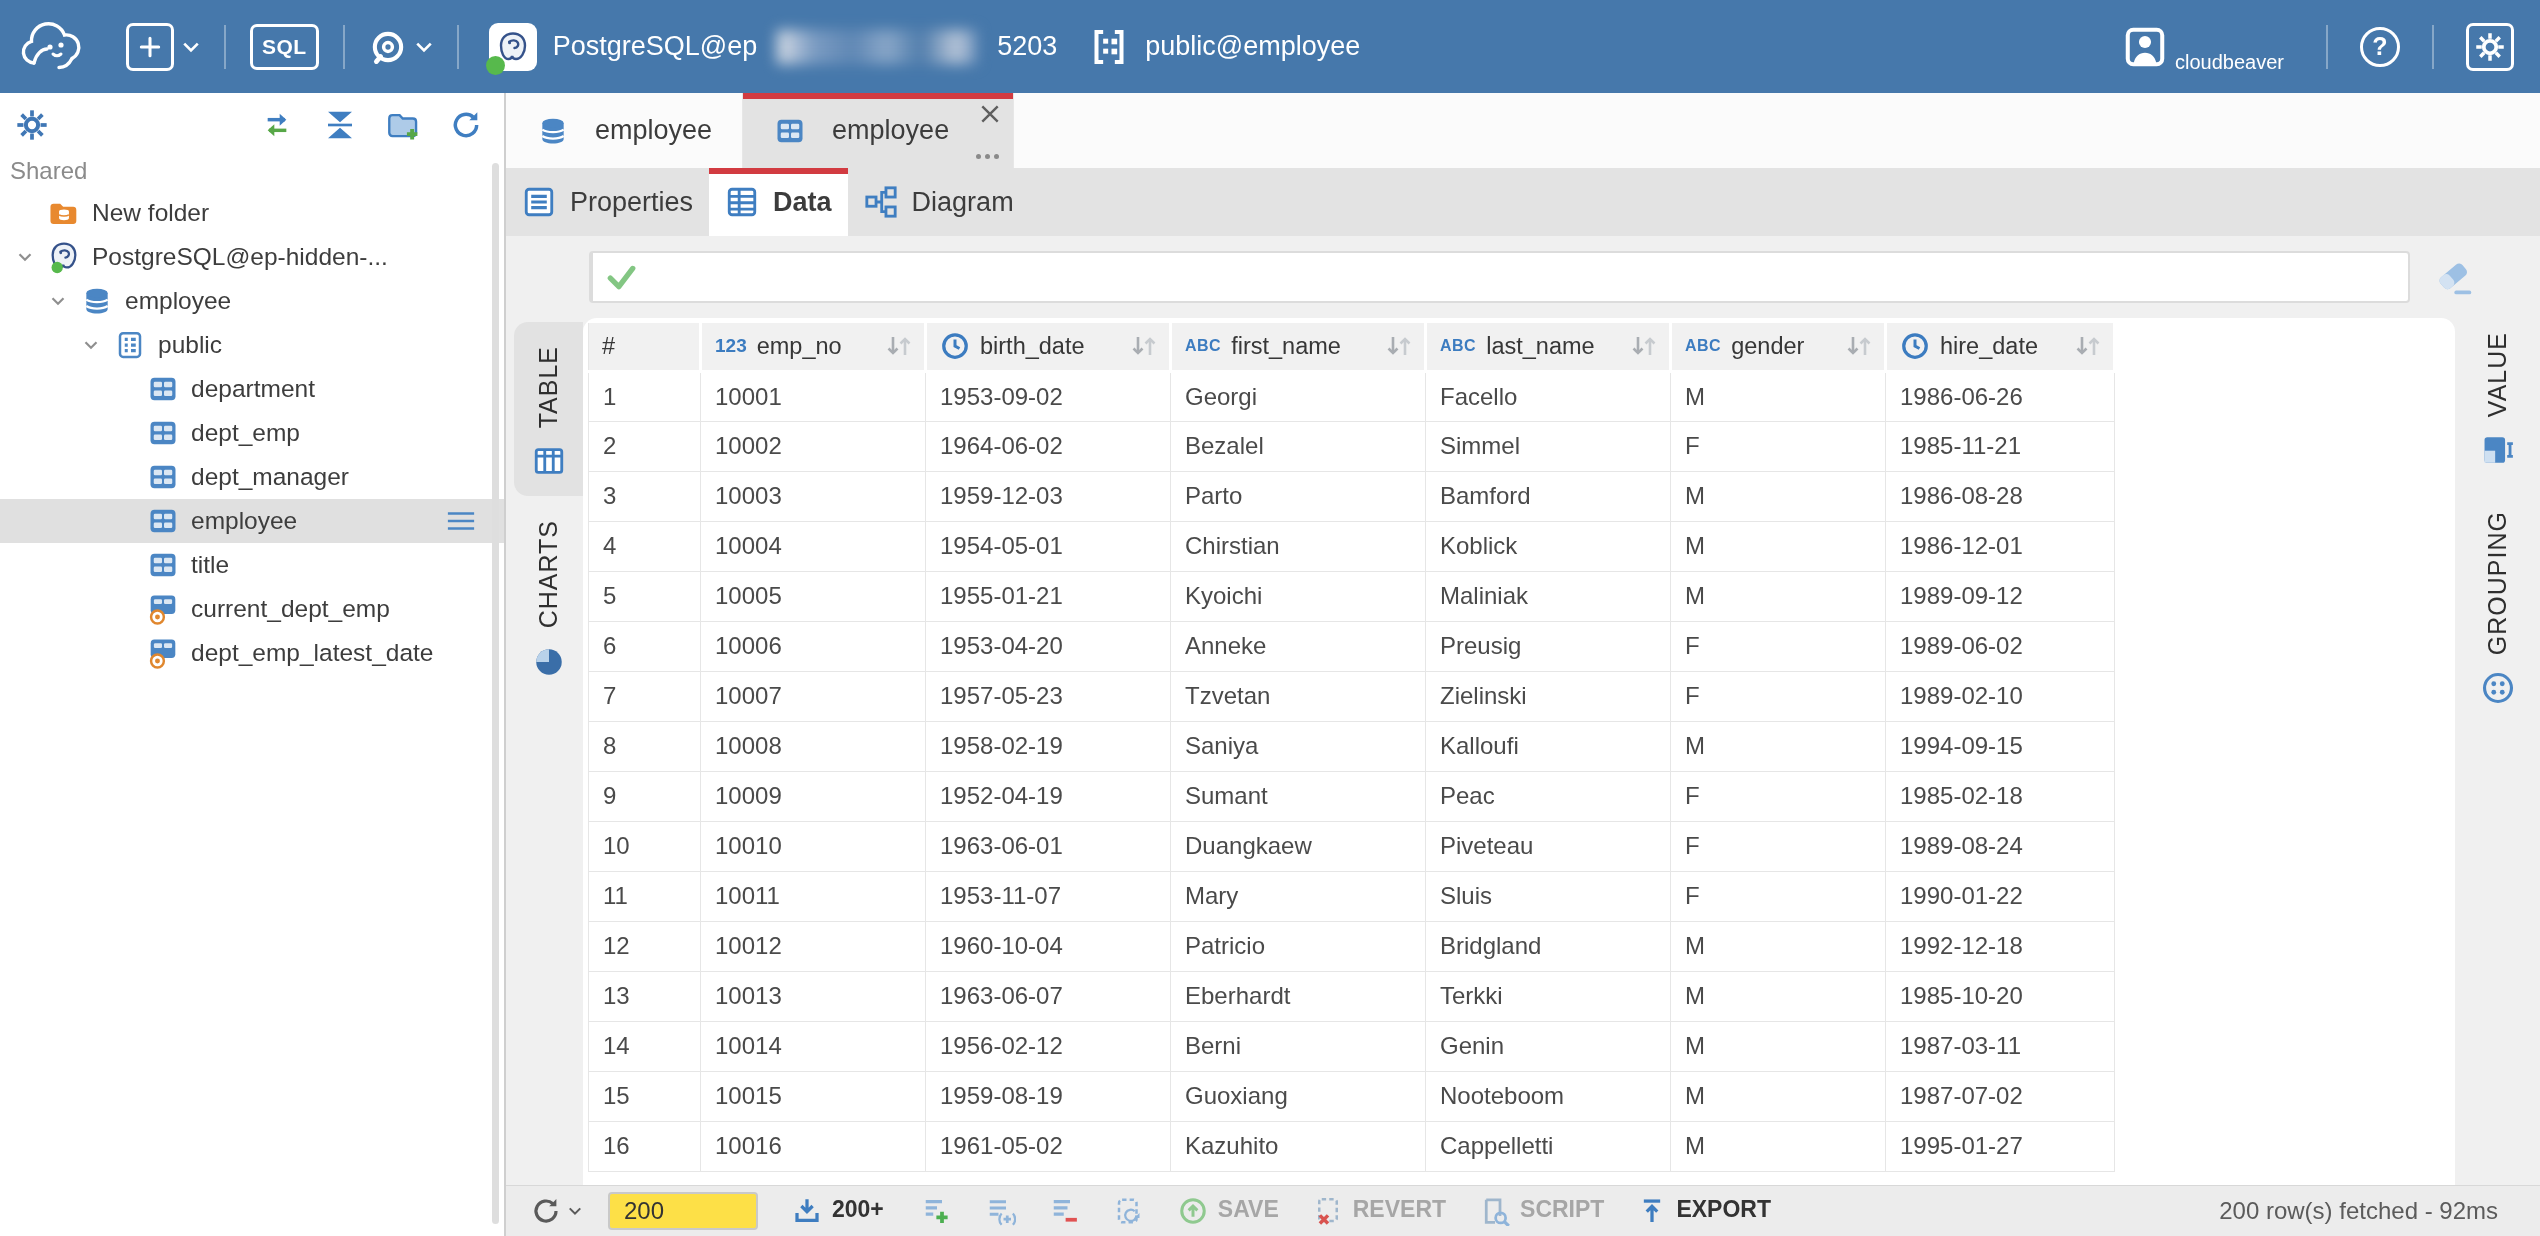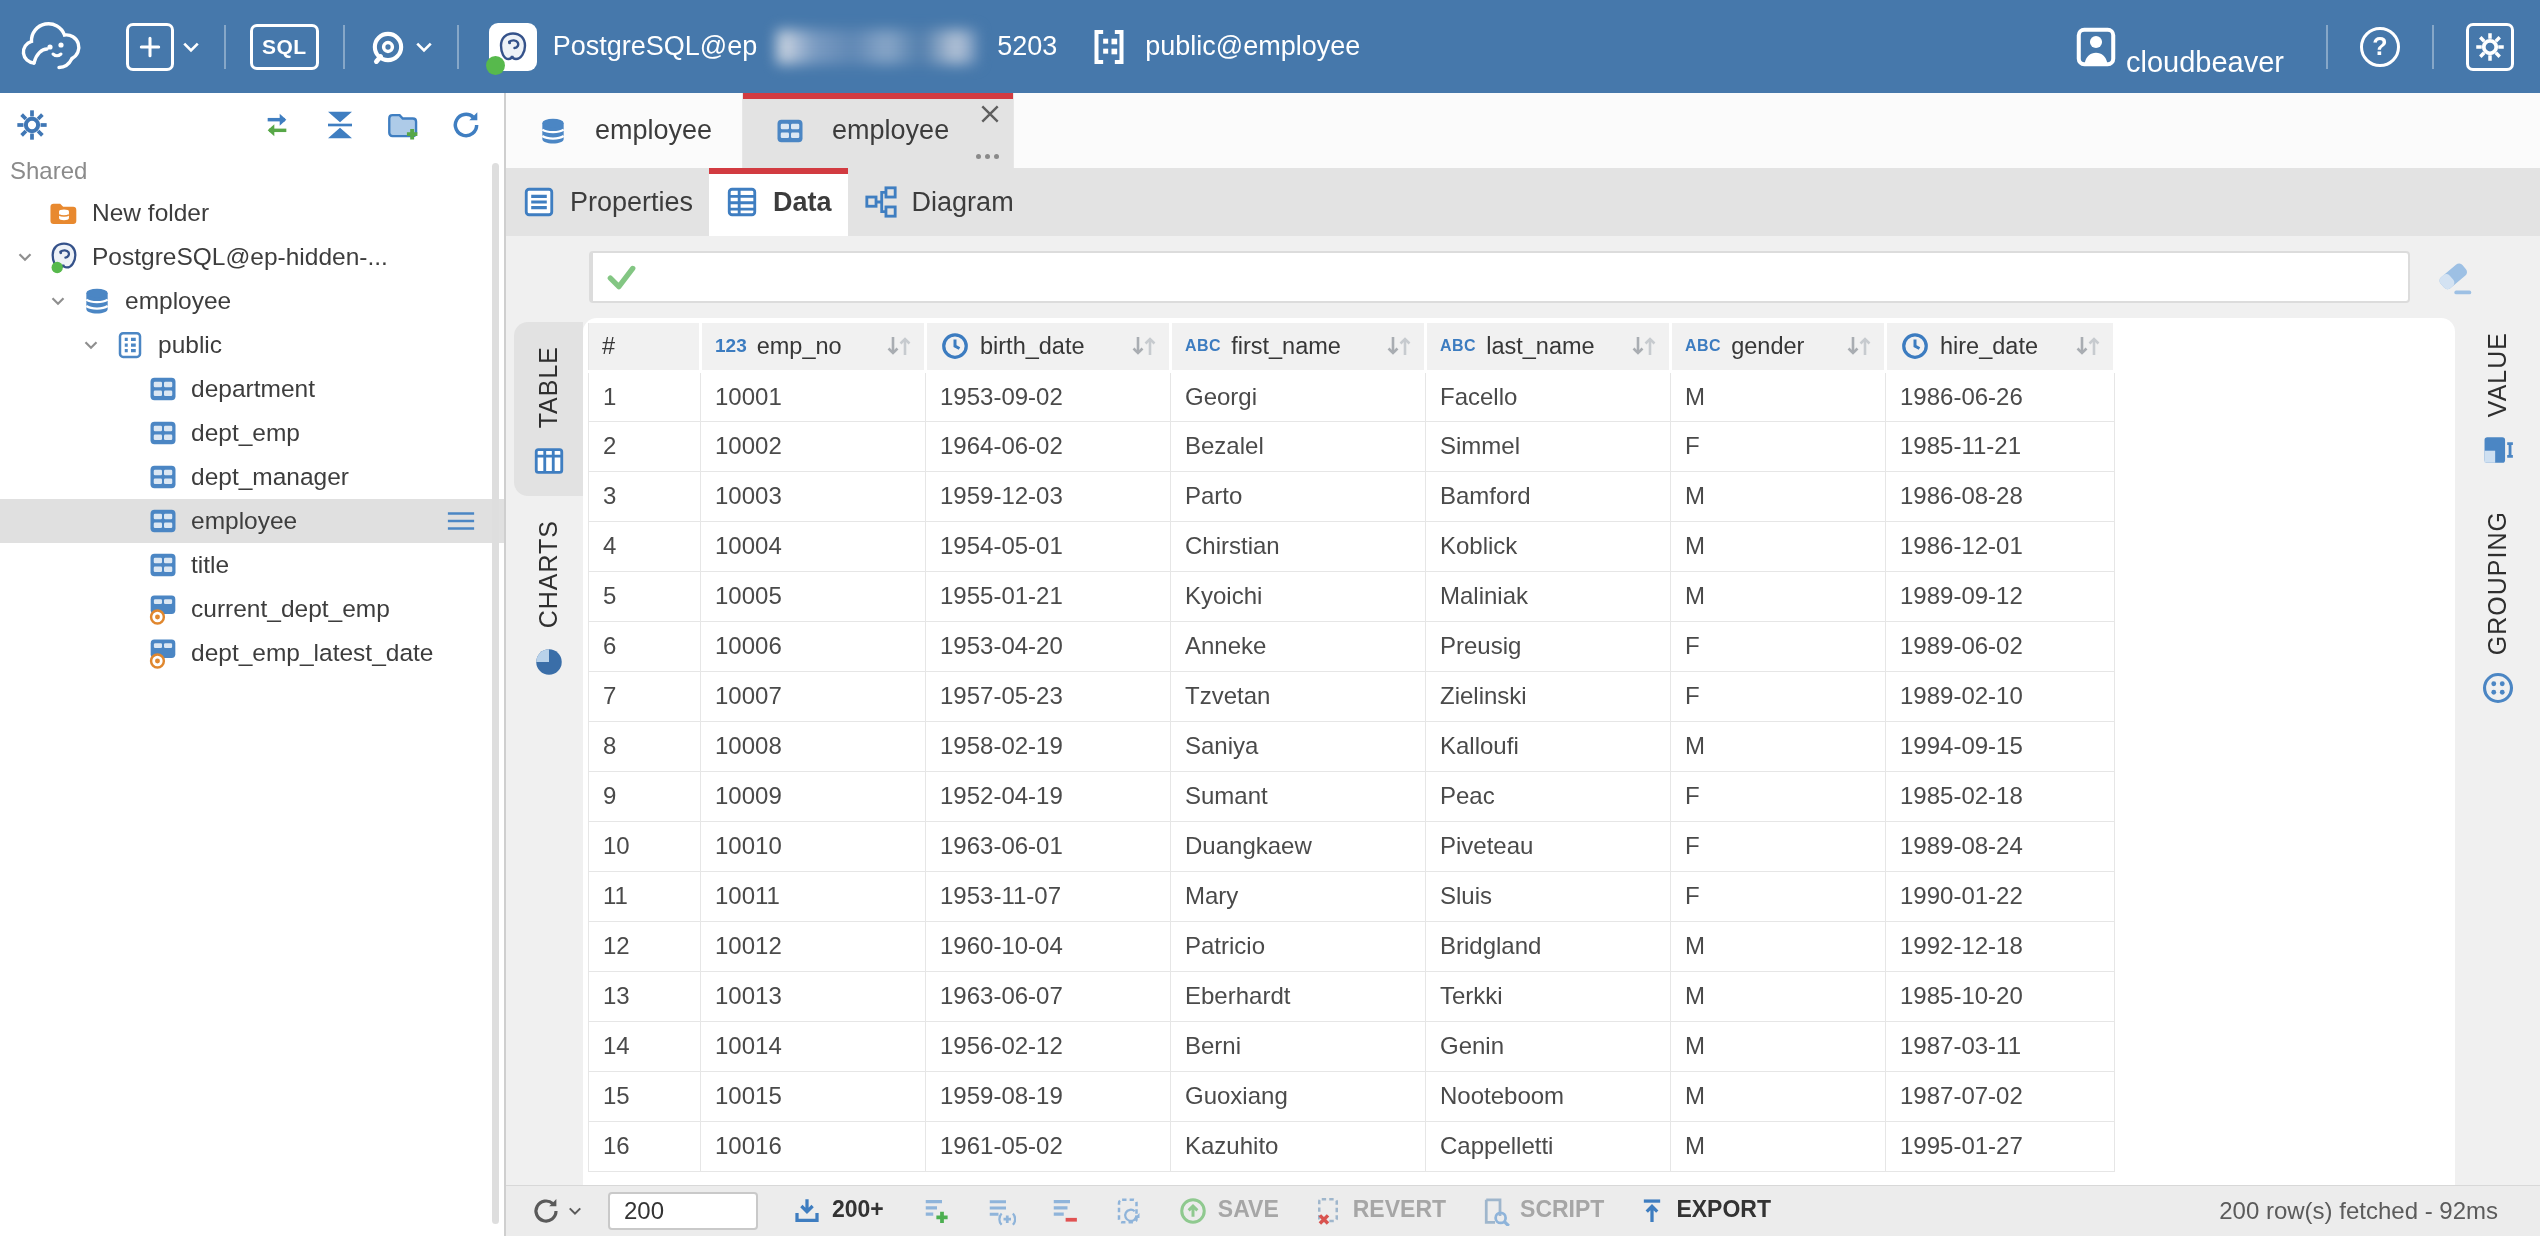--- a/index.html
+++ b/index.html
@@ -14,21 +14,21 @@
   .tb-box { width:48px; height:48px; border:3px solid #fff; border-radius:7px; display:flex; align-items:center; justify-content:center; }
   .tb-sql { border:3px solid #fff; border-radius:7px; padding:8px 9px; font-weight:700; font-size:21px; letter-spacing:.5px; }
   .tb-div { width:2px; height:44px; background:rgba(255,255,255,.35); margin:0 14px; }
   .crumb { display:flex; align-items:center; gap:16px; margin:0 16px; font-size:27px; cursor:pointer; }
   .pg-badge { width:48px; height:48px; background:#fff; border-radius:9px; position:relative; display:flex; align-items:center; justify-content:center; }
   .pg-dot { position:absolute; left:-3px; bottom:-4px; width:19px; height:19px; border-radius:50%; background:#57b94c; }
   .redacted { display:inline-block; width:200px; height:34px; border-radius:3px; margin:0 4px;
               background:linear-gradient(90deg,#d9dee6 0%,#7c9cc2 18%,#5f87b4 38%,#8aa7c8 55%,#4f7cab 72%,#b9c6d8 90%,#6d92bc 100%);
               filter:blur(7px); vertical-align:middle; }
   .tb-right { margin-left:auto; display:flex; align-items:center; gap:18px; }
-  .user-name { font-size:29px;margin-top:32px; }
+  .user-name { font-size:20px;margin-top:32px; }
   .help-circle { width:40px; height:40px; border:3px solid #fff; border-radius:50%; display:flex; align-items:center; justify-content:center; font-size:25px; font-weight:700; cursor:pointer; }
 
   
   .workspace { display:flex; height:1143px; }
 
   
   .sidebar { width:506px; border-right:2px solid #cfcfcf; background:#fff; position:relative; }
   .sb-scroll { position:absolute; right:5px; top:70px; bottom:12px; width:7px; background:#dedede; border-radius:4px; }
   .sb-toolbar { height:64px; display:flex; align-items:center; padding:0 22px 0 16px; }
   .sb-tools { margin-left:auto; display:flex; align-items:center; gap:30px; }
@@ -79,21 +79,21 @@
   .grid th { background:#f1f1f1; border-right:3px solid #fff; border-bottom:3px solid #fff; height:48px; font-weight:400; text-align:left; padding:0; cursor:pointer; }
   .th-inner { display:flex; align-items:center; padding-left:13px; gap:10px; font-size:23.5px; color:#373737; }
   .th-sort { margin-left:auto; margin-right:10px; }
   .tbadge { color:#3c7cc0; font-weight:700; font-size:19px; flex:none; }
   .tbadge.abc { font-size:16px; letter-spacing:.5px; }
   .grid td { height:50px; border-bottom:1px solid #e6e6e6; border-right:1px solid #e6e6e6; padding-left:14px; font-size:24px; color:#4a4a4a; white-space:nowrap; overflow:hidden; cursor:cell; }
 
   
   .btoolbar { height:51px; background:#ececec; border-top:1px solid #d8d8d8; display:flex; align-items:center; padding:0 20px 0 24px; flex:none; }
   .bt-ico { display:flex; align-items:center; cursor:pointer; }
-  .bt-input { width:150px; height:38px; border:2px solid #c9c9c9; border-radius:4px; background:#ffffff; font-size:24px; color:#333; padding:0 0 0 14px; margin-left:26px; font-family:inherit; outline:none; }
+  .bt-input { width:150px; height:38px; border:2px solid #c9c9c9; border-radius:4px; background:#fde047; font-size:24px; color:#333; padding:0 0 0 14px; margin-left:26px; font-family:inherit; outline:none; }
   .bt-btn { display:flex; align-items:flex-start; gap:10px; font-size:23px; font-weight:700; color:#333; margin-left:34px; cursor:pointer; }
   .bt-btn.disabled { color:#a6a6a6; cursor:default; }
   .bt-status { margin-left:auto; margin-right:22px; color:#5b5b5b; font-size:24px; }
 </style>
 </head>
 <body>
 
 <header class="topbar">
   <span class="tb-logo">
     <svg width="66" height="52" viewBox="0 0 66 52" fill="none">

